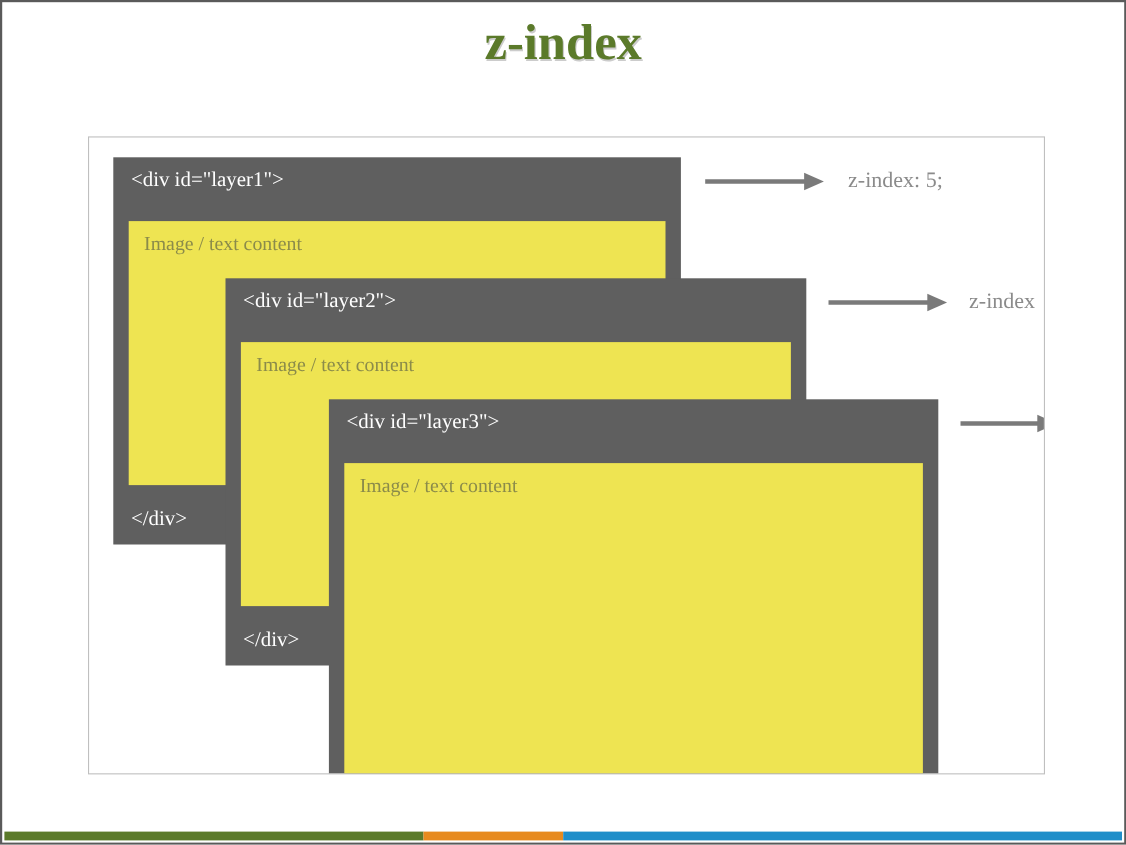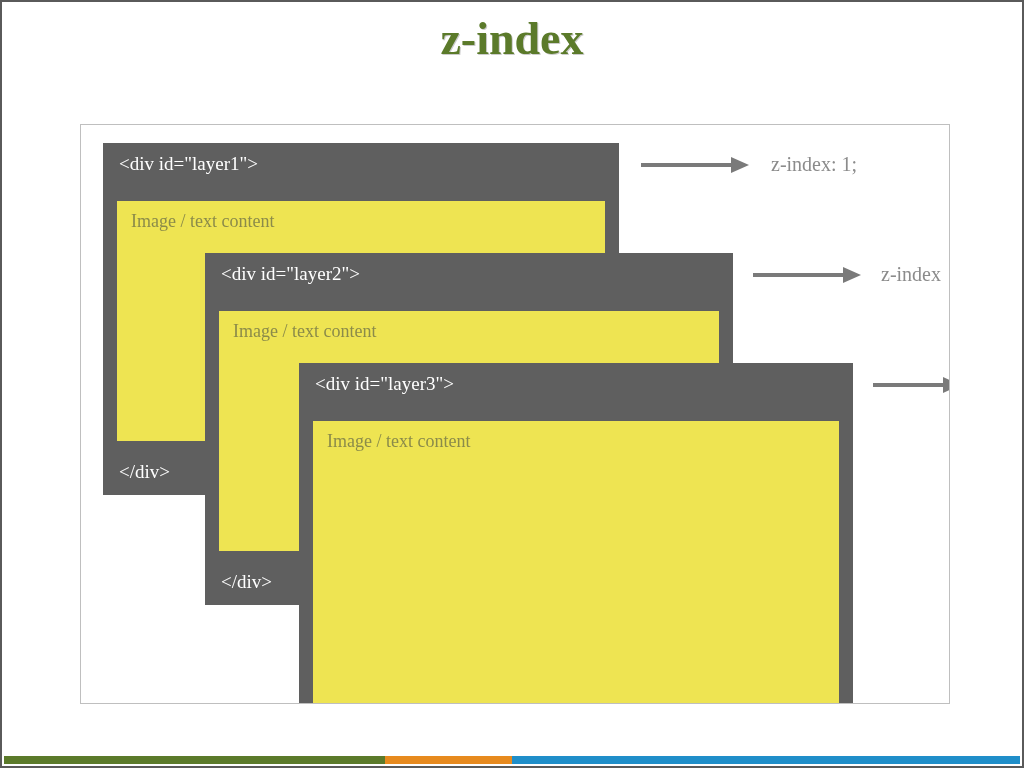--- a/index.html
+++ b/index.html
@@ -135,21 +135,21 @@
       <div class="header">&lt;div id="layer1"&gt;</div>
       <div class="content" style="height:240px;">Image / text content</div>
       <div class="footer">&lt;/div&gt;</div>
     </div>
     <div class="arrow" style="left:560px; top:30px;">
       <svg width="110" height="20">
           <line x1="0" y1="10" x2="92" y2="10" stroke="#7a7a7a" stroke-width="4"></line>
           <polygon points="90,2 108,10 90,18" fill="#7a7a7a"></polygon>
         </svg>
     </div>
-    <div class="arrow-label" style="left:690px; top:28px;">z-index: 1;</div>
+    <div class="arrow-label" style="left:690px; top:28px;">z-index: 5;</div>
 
     <div class="layer" style="left:124px; top:128px; width:528px; z-index:2;">
       <div class="header">&lt;div id="layer2"&gt;</div>
       <div class="content" style="height:240px;">Image / text content</div>
       <div class="footer">&lt;/div&gt;</div>
     </div>
     <div class="arrow" style="left:672px; top:140px;">
       <svg width="110" height="20">
           <line x1="0" y1="10" x2="92" y2="10" stroke="#7a7a7a" stroke-width="4"></line>
           <polygon points="90,2 108,10 90,18" fill="#7a7a7a"></polygon>

